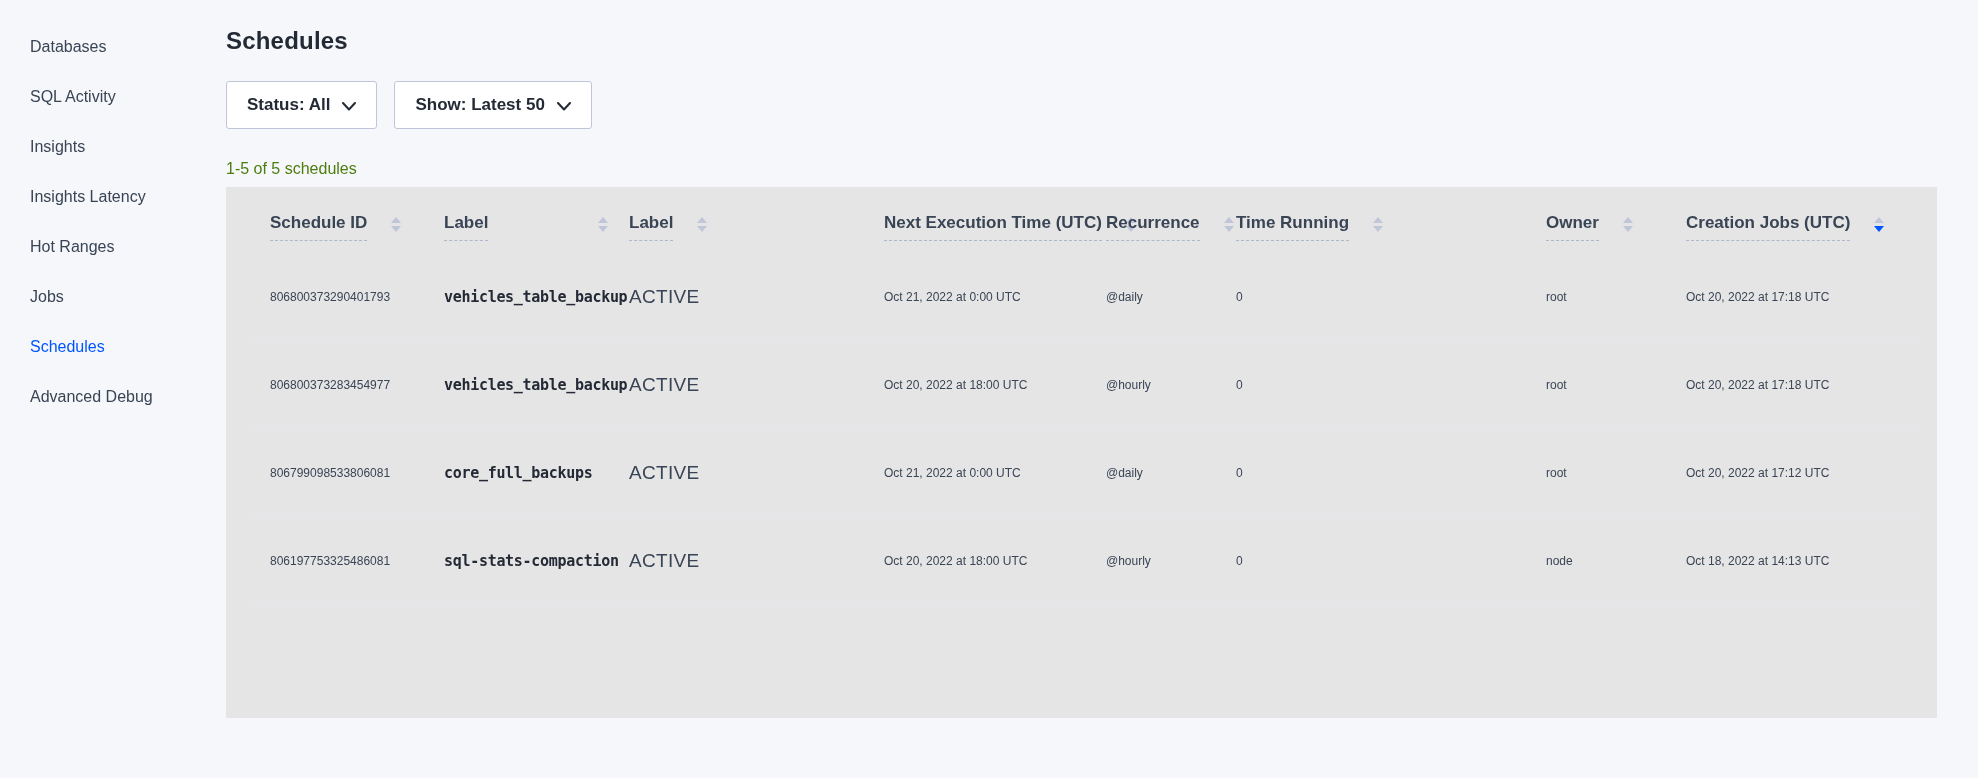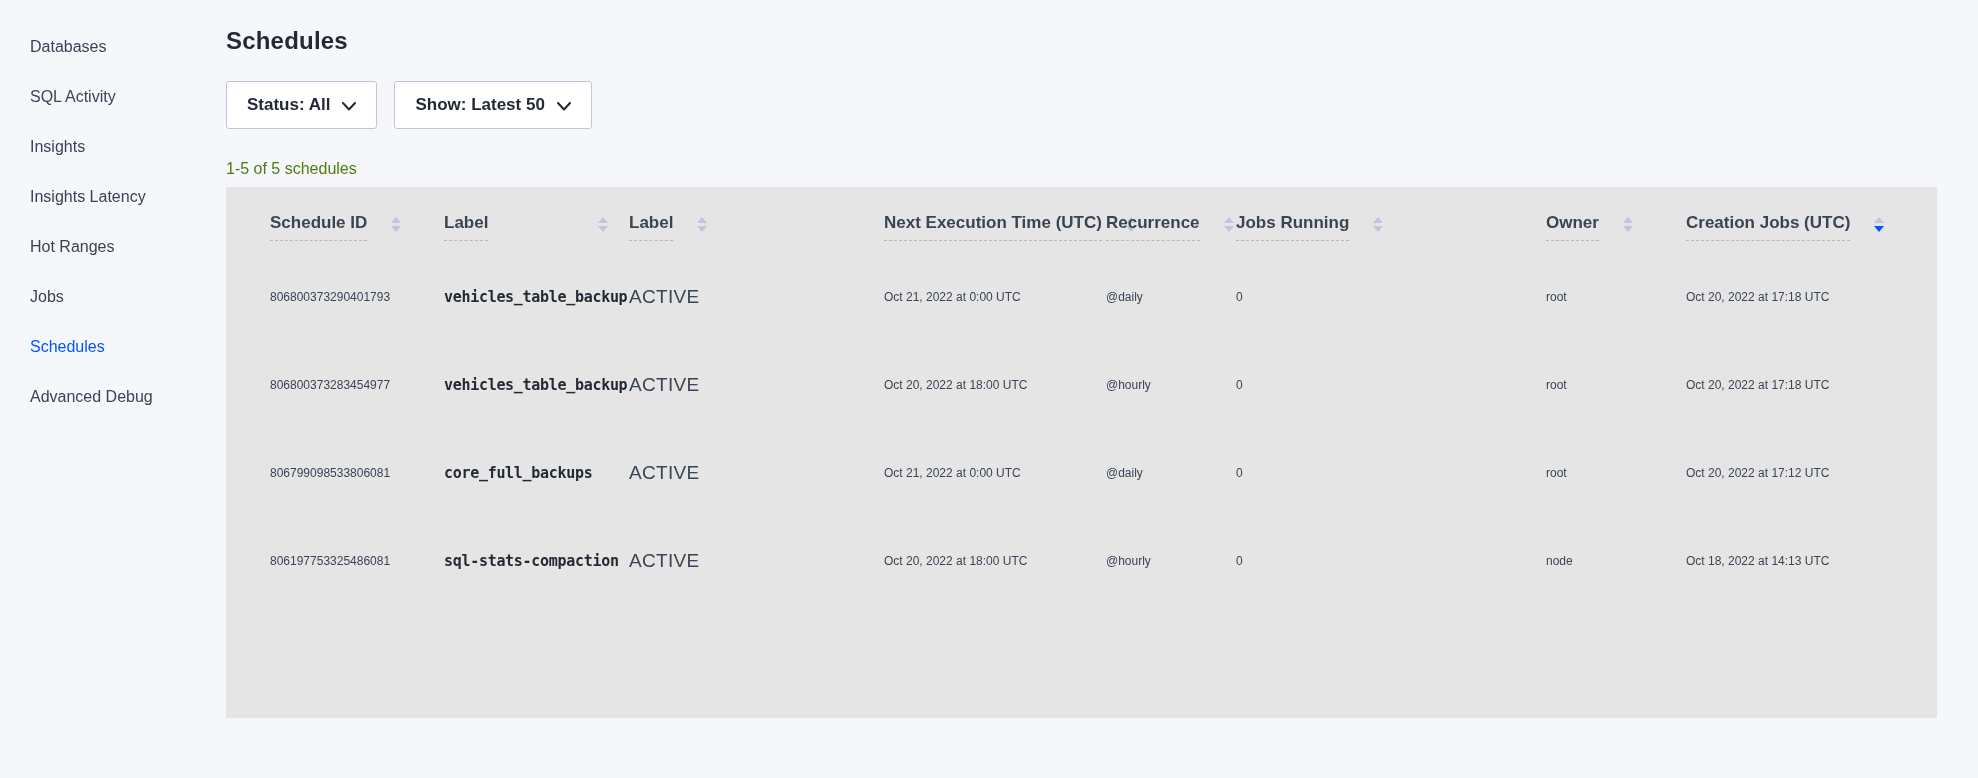--- a/index.html
+++ b/index.html
@@ -221,21 +221,21 @@
               <span class="th-inner">
                 <span class="th-label">Recurrence</span>
                 <span class="sorter">
                     <span class="tri-up"></span>
                     <span class="tri-down"></span>
                   </span>
               </span>
             </th>
             <th>
               <span class="th-inner">
-                <span class="th-label">Jobs Running</span>
+                <span class="th-label">Time Running</span>
                 <span class="sorter">
                     <span class="tri-up"></span>
                     <span class="tri-down"></span>
                   </span>
               </span>
             </th>
             <th>
               <span class="th-inner">
                 <span class="th-label">Owner</span>
                 <span class="sorter">

